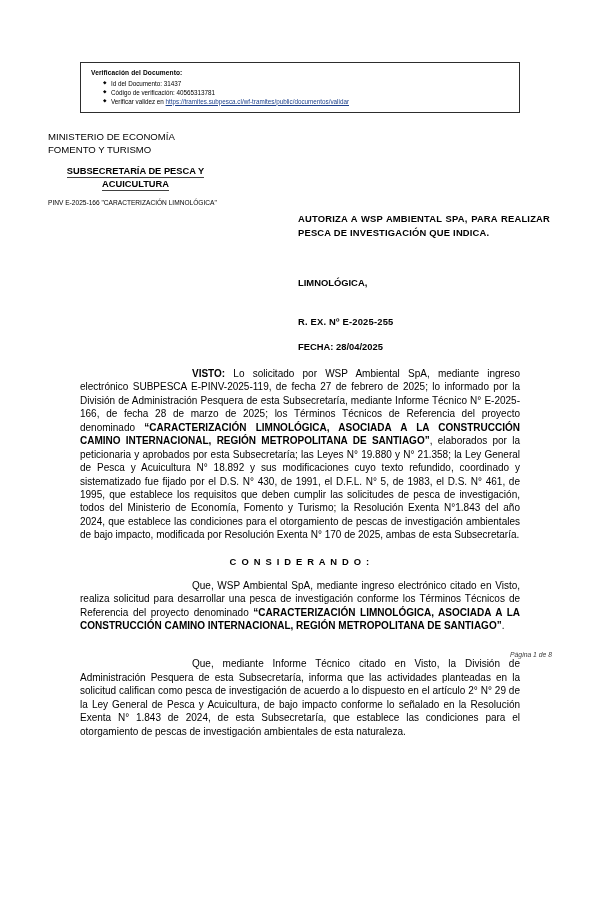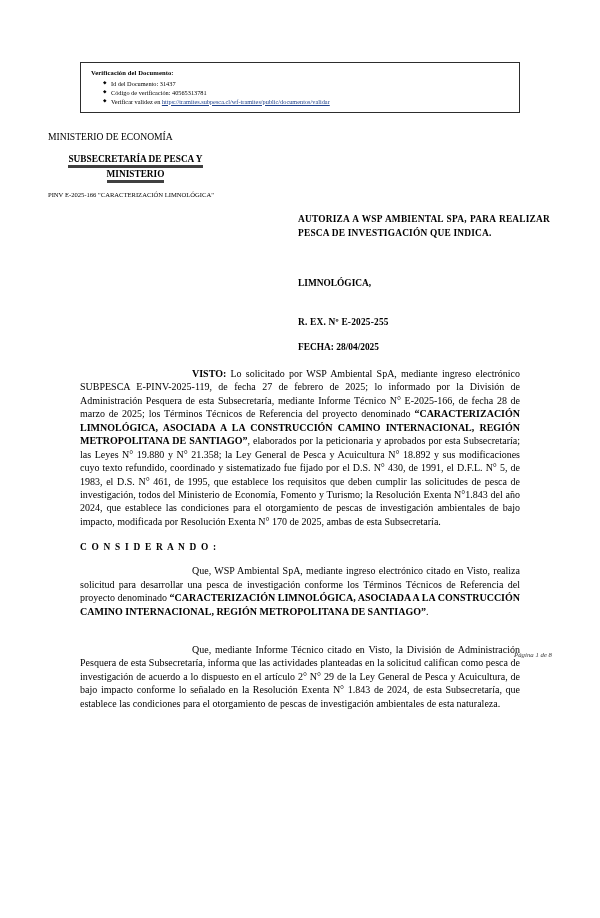--- a/index.html
+++ b/index.html
@@ -13,21 +13,20 @@
     font-family: "Liberation Sans", sans-serif;
     color: #000000;
     position: relative;
     overflow: hidden;
   }
   .page {
     position: relative;
     width: 600px;
     height: 696px;
     box-sizing: border-box;
-    font-family: Liberation Serif, serif;
   }
 
   
   .verif-box {
     position: absolute;
     left: 80px;
     top: 62px;
     width: 440px;
     border: 1px solid #2d2d2d;
     box-sizing: border-box;
@@ -73,21 +72,21 @@
   .lh-line { white-space: nowrap; }
   .lh-sub {
     margin-top: 9px;
     text-align: center;
     font-weight: bold;
     font-size: 9.3px;
     line-height: 1.3;
     width: 175px;
   }
   .lh-sub span {
-    border-bottom: 3px solid #404040;
+    border-bottom: 1px solid #404040;
     display: inline-block;
     padding-bottom: 0px;
   }
   .lh-code {
     margin-top: 8px;
     font-size: 6.6px;
     white-space: nowrap;
   }
 
   
@@ -117,21 +116,21 @@
     text-align: justify;
   }
   p.para + p.para { margin-top: 25px; }
   .indent { display: inline-block; width: 112px; }
   .indent-sm { display: inline-block; width: 112px; }
   b { font-weight: bold; }
   .considerando {
     margin: 14px 0 12px 0;
     font-size: 9.4px;
     font-weight: bold;
-    text-align: left;
+    text-align: center;
     letter-spacing: 1.2px;
   }
   .footer {
     position: absolute;
     right: 48px;
     bottom: 38px;
     font-size: 6.8px;
     color: #3a3a3a;
     font-style: italic;
   }
@@ -145,23 +144,24 @@
     <div class="verif-title">Verificación del Documento:</div>
     <ul class="verif-list">
       <li>Id del Documento: 31437</li>
       <li>Código de verificación: 40565313781</li>
       <li><span>Verificar validez en </span><span class="verif-link">https://tramites.subpesca.cl/wf-tramites/public/documentos/validar</span></li>
     </ul>
   </div>
 
   <div class="letterhead">
     <div class="lh-line">MINISTERIO DE ECONOMÍA</div>
+    <div class="lh-line">FOMENTO Y TURISMO</div>
     <div class="lh-sub">
       <div><span>SUBSECRETARÍA DE PESCA Y</span></div>
-      <div><span>MINISTERIO</span></div>
+      <div><span>ACUICULTURA</span></div>
     </div>
     <div class="lh-code">PINV E-2025-166 "CARACTERIZACIÓN LIMNOLÓGICA"</div>
   </div>
 
   <div class="rblock" id="autoriza-block">AUTORIZA A WSP AMBIENTAL SPA, PARA REALIZAR PESCA DE INVESTIGACIÓN QUE INDICA.</div>
   <div class="rblock" id="valparaiso">LIMNOLÓGICA,</div>
   <div class="rblock" id="resnum">R. EX. Nº E-2025-255</div>
   <div class="rblock" id="fecha"><span>FECHA:</span> <span>28/04/2025</span></div>
 
   <div class="body-wrap">

